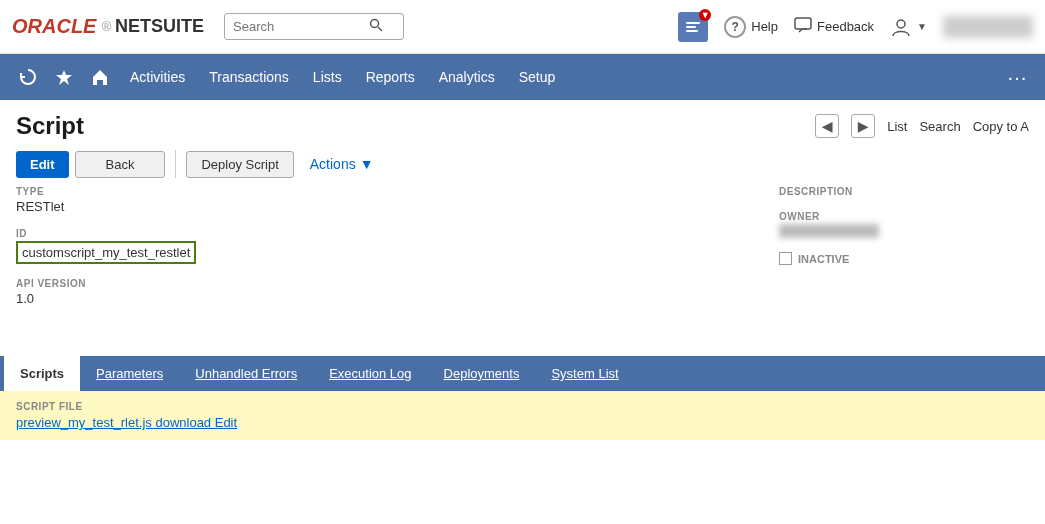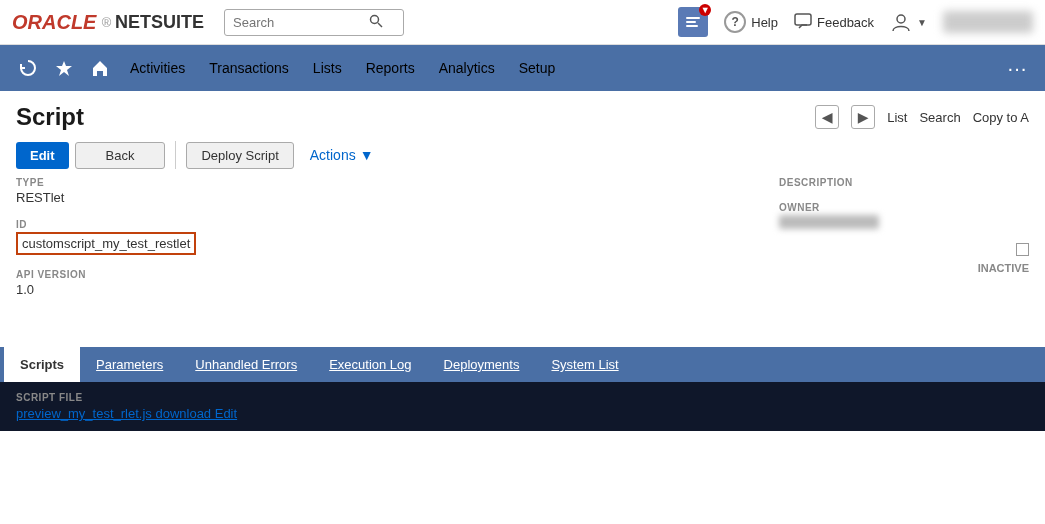--- a/index.html
+++ b/index.html
@@ -3,21 +3,21 @@
   <meta charset="utf-8">
   <style>
     * { margin: 0; padding: 0; box-sizing: border-box; }
     body { font-family: Arial, sans-serif; font-size: 13px; color: #333; background: #fff; width: 1045px; }
 
     
     .top-header {
       display: flex;
       align-items: center;
       padding: 0 12px;
-      height: 45px;
+      height: 54px;
       background: #fff;
       border-bottom: 1px solid #ddd;
     }
     .logo-area {
       display: flex;
       align-items: center;
       gap: 4px;
       margin-right: 20px;
     }
     .oracle-text {
@@ -94,21 +94,21 @@
     }
     .nav-icon-btn {
       width: 36px; height: 36px;
       display: flex; align-items: center; justify-content: center;
       cursor: pointer;
       border-radius: 3px;
       color: white;
       font-size: 16px;
     }
     .nav-item {
-      color: #000000;
+      color: #ffffff;
       font-size: 14px;
       font-weight: 500;
       padding: 0 12px;
       height: 53px;
       display: flex; align-items: center;
       cursor: pointer;
       white-space: nowrap;
     }
     .nav-dots {
       margin-left: auto;
@@ -226,31 +226,30 @@
       letter-spacing: 0.5px;
       margin-bottom: 2px;
     }
     .field-value {
       font-size: 13px;
       color: #333;
     }
     .field-value-highlighted {
       font-size: 13px;
       color: #333;
-      border: 2px solid #c2410c;
+      border: 2px solid #4d7c0f;
       display: inline-block;
       padding: 2px 4px;
     }
 
     .checkbox-row {
       display: flex;
-      align-items: flex-end;
+      align-items: center;
       gap: 6px;
       margin-top: 4px;
-      flex-direction: column;
     }
     .checkbox-box {
       width: 13px; height: 13px;
       border: 1px solid #999;
       background: #fff;
       display: inline-block;
     }
     .inactive-label {
       font-size: 11px;
       text-transform: uppercase;
@@ -288,21 +287,21 @@
       font-weight: bold;
       text-align: center;
     }
     .tab-item.underline {
       text-decoration: underline;
     }
 
     
     .bottom-section {
       padding: 10px 16px;
-      background: #0f172a;
+      background: #fef9c3;
     }
     .script-file-label {
       font-size: 10px;
       color: #888;
       text-transform: uppercase;
       font-weight: bold;
       letter-spacing: 0.5px;
       margin-bottom: 3px;
     }
     .script-file-value {

